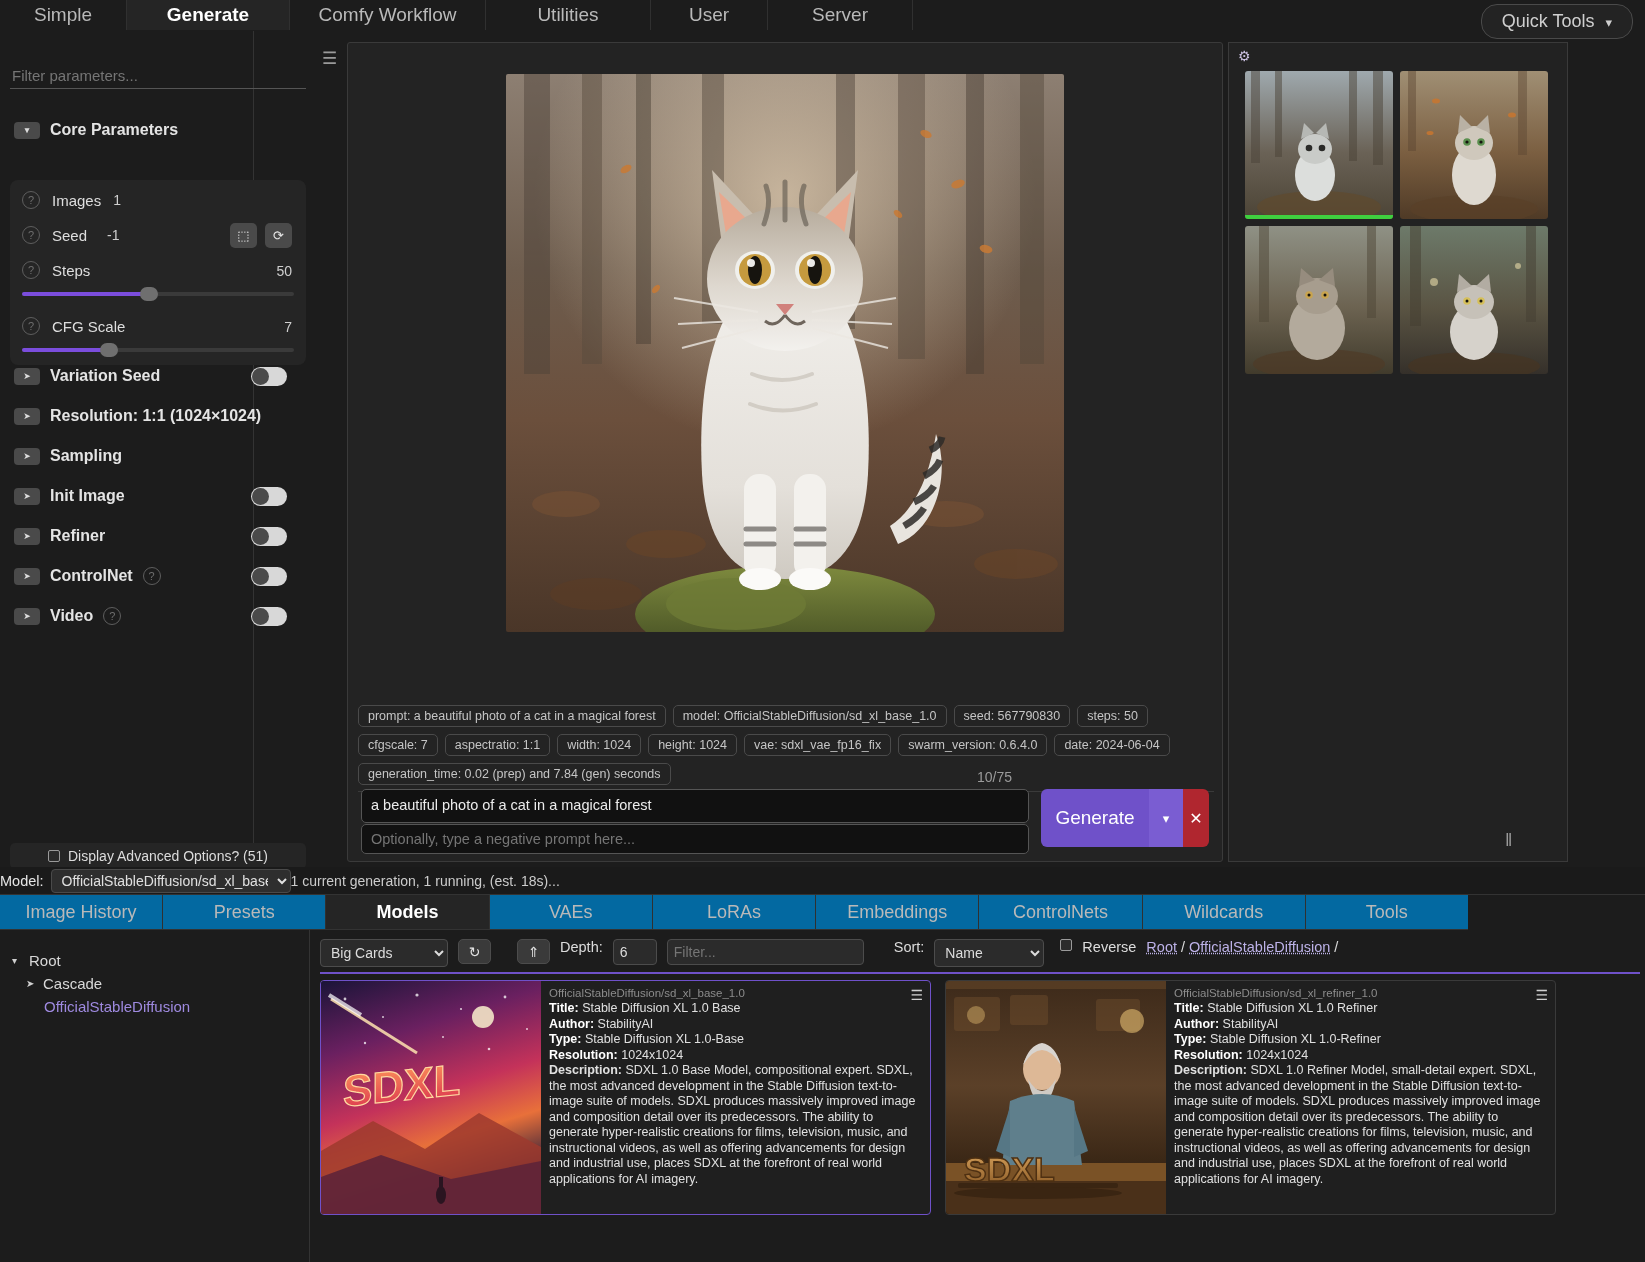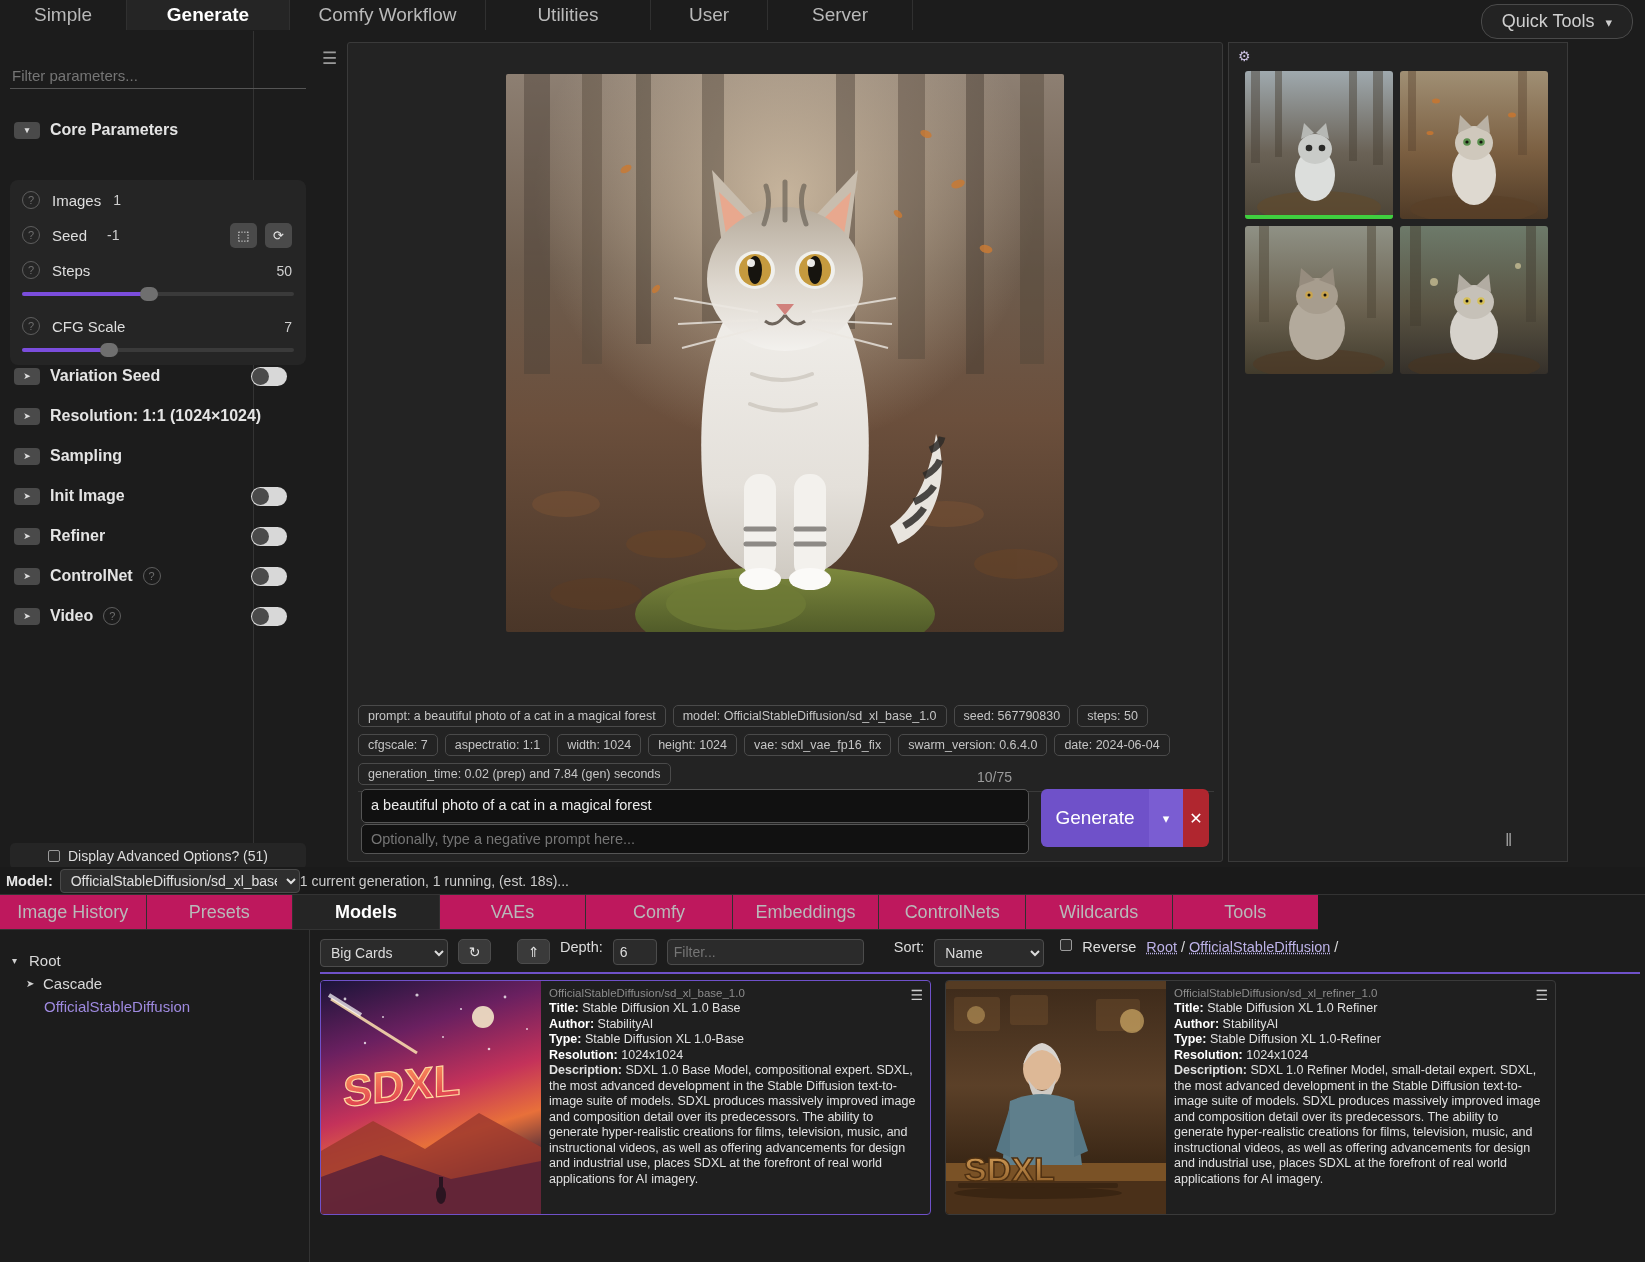--- a/index.html
+++ b/index.html
@@ -172,32 +172,32 @@
   .thumb-progress { position: absolute; left: 0; bottom: 0; height: 4px; width: 100%; background: #3fcf3f; }
   .collapse-right {
     position: absolute; left: 1505px; top: 830px; font-size: 18px; color: #9a9a9a; cursor: pointer;
   }
 
   
   .modelbar {
     position: absolute; left: 0; top: 867px; width: 1645px; height: 28px;
     background: #1a1a1a; display: flex; align-items: center; border-bottom: 1px solid #333;
   }
-  .model-lbl { font-size: 14.5px; color: #e6e6e6; font-weight: bold; margin-left: 6px; }
+  .model-lbl { font-size: 14.5px; color: #e6e6e6; font-weight: normal; }
   .model-select {
     margin-left: 7px; background: #2e2e2e; border: 1px solid #4a4a4a; border-radius: 4px;
     color: #e0e0e0; font-size: 14px; padding: 2px 6px; outline: none;
     font-family: "Liberation Sans", sans-serif; width: 240px;
   }
   .status-text { font-size: 14px; color: #cccccc; }
 
   
   .bottom-tabs {
-    position: absolute; left: 0; top: 895px; width: 1318px; height: 35px;
-    display: flex; background: #be185d; border-bottom: 1px solid #333;
+    position: absolute; left: 0; top: 895px; width: 1468px; height: 35px;
+    display: flex; background: #0369a1; border-bottom: 1px solid #333;
   }
   .btab {
     flex: 1; display: flex; align-items: center; justify-content: center;
     font-size: 18px; color: #b9b9b9; border-right: 1px solid #303030; cursor: pointer;
   }
   .btab.active { color: #ffffff; font-weight: bold; background: #252525; }
 
   
   .tree-panel {
     position: absolute; left: 0; top: 930px; width: 310px; height: 332px;
@@ -641,21 +641,21 @@
     <option>OfficialStableDiffusion/sd_xl_base_1.0</option>
   </select>
   <span class="status-text">1 current generation, 1 running, (est. 18s)...</span>
 </div>
 
 <div class="bottom-tabs">
   <div class="btab">Image History</div>
   <div class="btab">Presets</div>
   <div class="btab active">Models</div>
   <div class="btab">VAEs</div>
-  <div class="btab">Comfy</div>
+  <div class="btab">LoRAs</div>
   <div class="btab">Embeddings</div>
   <div class="btab">ControlNets</div>
   <div class="btab">Wildcards</div>
   <div class="btab" style="border-right:none">Tools</div>
 </div>
 
 <div class="tree-panel">
   <div class="tree-row">
     <span class="tree-arrow">▾</span>
     <span>Root</span>

